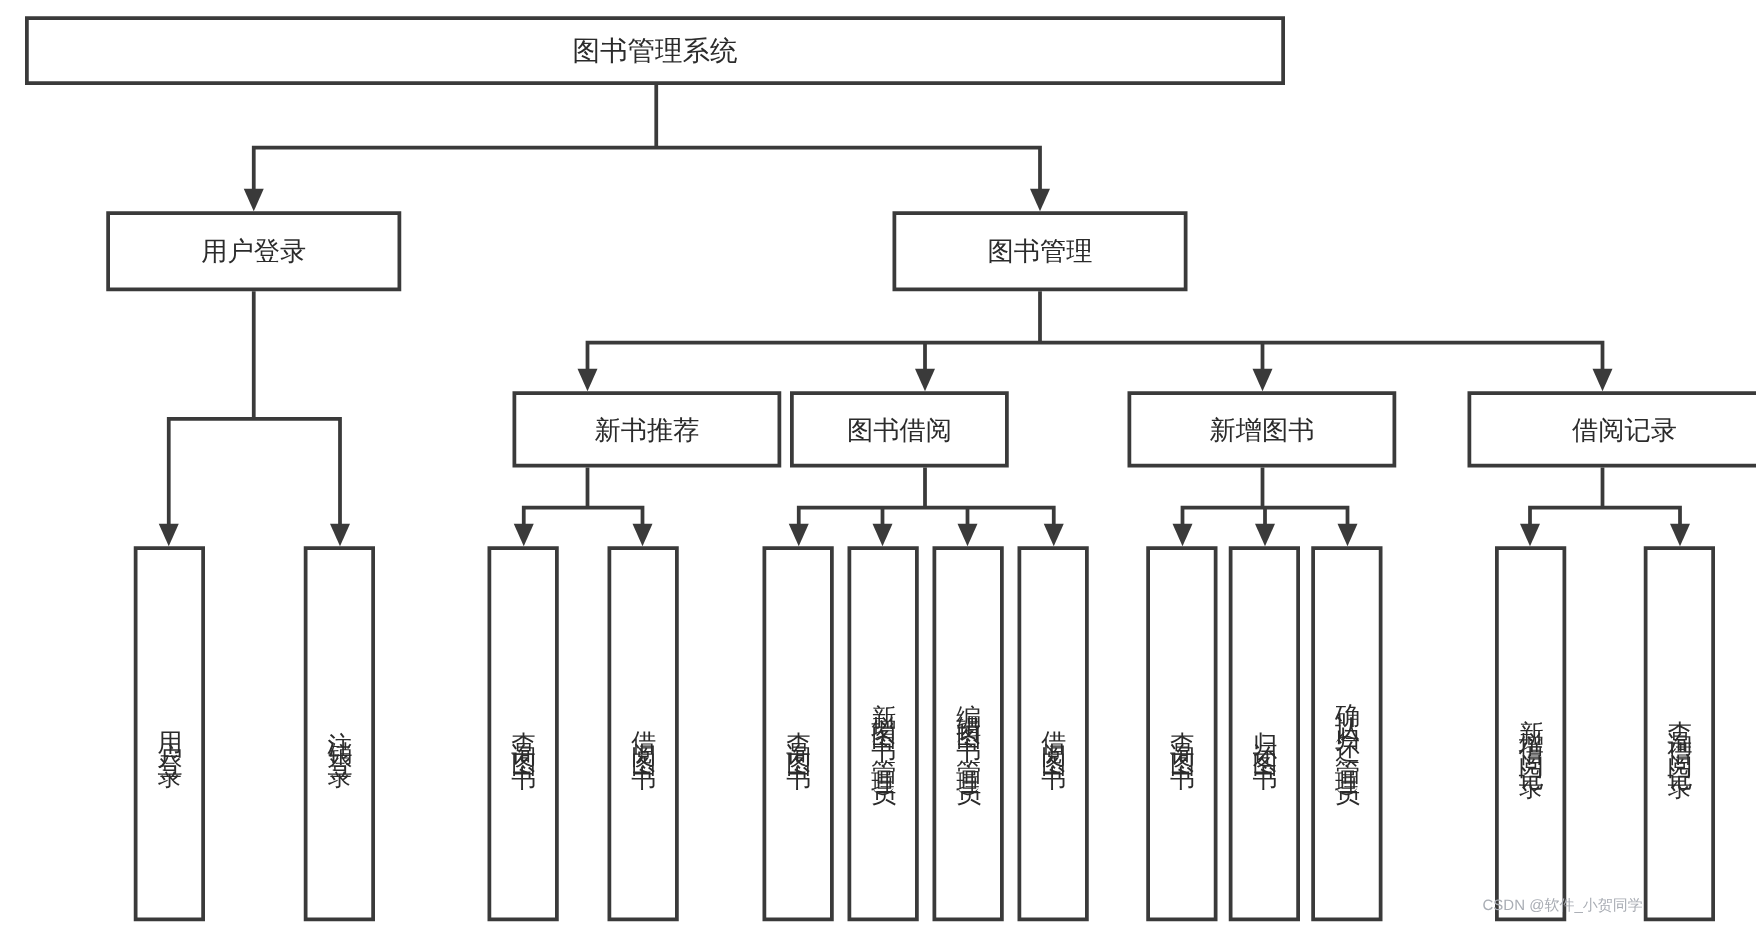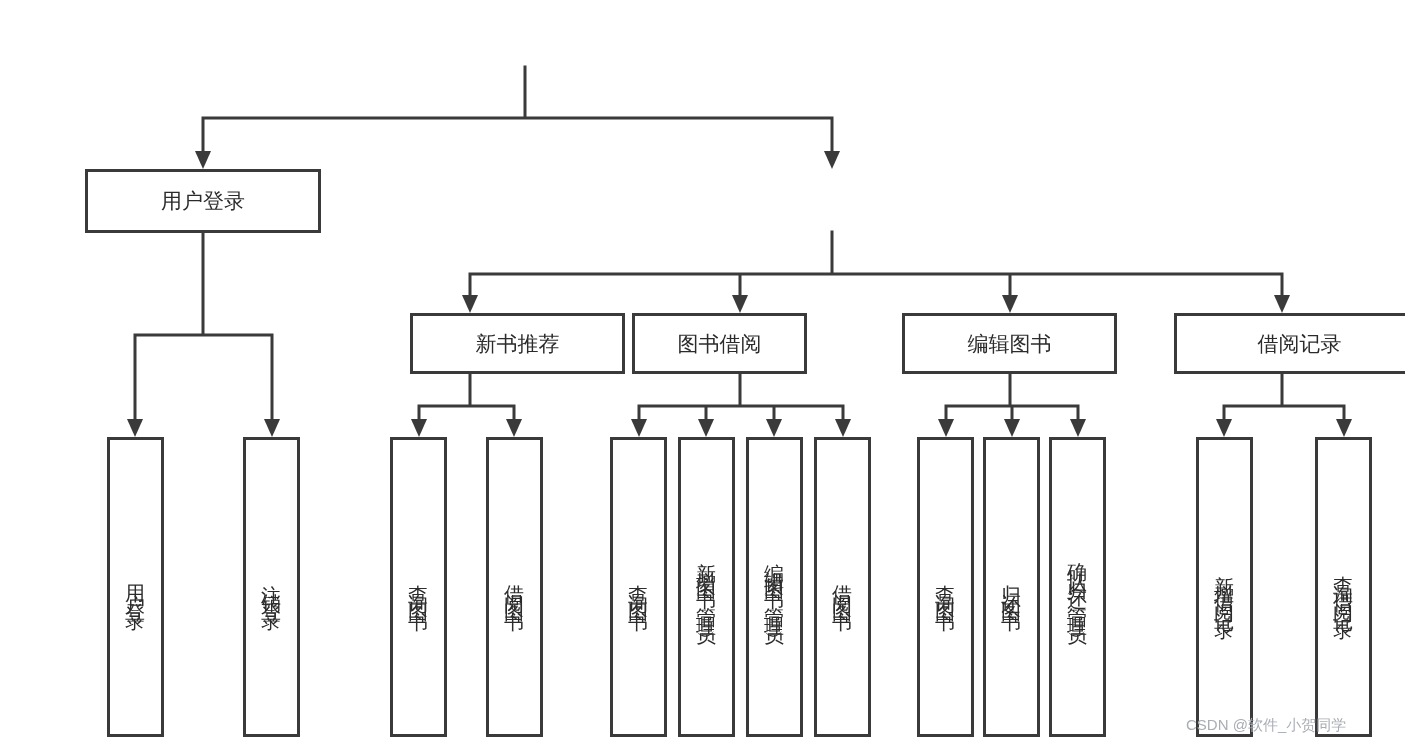--- a/index.html
+++ b/index.html
@@ -62,21 +62,21 @@
     font-size: 20px;
     letter-spacing: 9px;
     line-height: 1;
     color: var(--text);
     white-space: nowrap;
   }
   .watermark {
     position: absolute;
     left: 1186px;
     top: 716px;
-    font-size: 15px;
+    font-size: 12px;
     color: var(--watermark);
     white-space: nowrap;
   }
 </style>
 </head>
 <body>
 
 <div id="canvas">
 
   <svg id="connectors" viewBox="0 0 1405 747" xmlns="http://www.w3.org/2000/svg">
@@ -122,33 +122,39 @@
       <path class="head" d="M1070,419 L1086,419 L1078,437 Z"></path>
     </g>
 
     <g>
       <path class="wire" d="M1282,374 V406 M1224,406 H1344 M1224,406 V420 M1344,406 V420"></path>
       <path class="head" d="M1216,419 L1232,419 L1224,437 Z"></path>
       <path class="head" d="M1336,419 L1352,419 L1344,437 Z"></path>
     </g>
   </svg>
 
+  <div class="node root" style="left:20px; top:13px; width:1008px; height:55px;">
+    <span>图书管理系统</span>
+  </div>
 
   <div class="node mid" style="left:85px; top:169px; width:236px; height:64px;">
     <span>用户登录</span>
   </div>
+  <div class="node mid" style="left:714px; top:169px; width:236px; height:64px;">
+    <span>图书管理</span>
+  </div>
 
   <div class="node mid" style="left:362px; top:313px; width:215px; height:61px;margin-left:48px;">
     <span>新书推荐</span>
   </div>
   <div class="node mid" style="left:632px; top:313px; width:175px; height:61px;">
     <span>图书借阅</span>
   </div>
   <div class="node mid" style="left:902px; top:313px; width:215px; height:61px;">
-    <span>编辑图书</span>
+    <span>新增图书</span>
   </div>
   <div class="node mid" style="left:1174px; top:313px; width:251px; height:61px;">
     <span>借阅记录</span>
   </div>
 
   <div class="leaf" style="left:107px;">
     <span>用户登录</span>
   </div>
   <div class="leaf" style="left:243px;">
     <span>注销登录</span>

